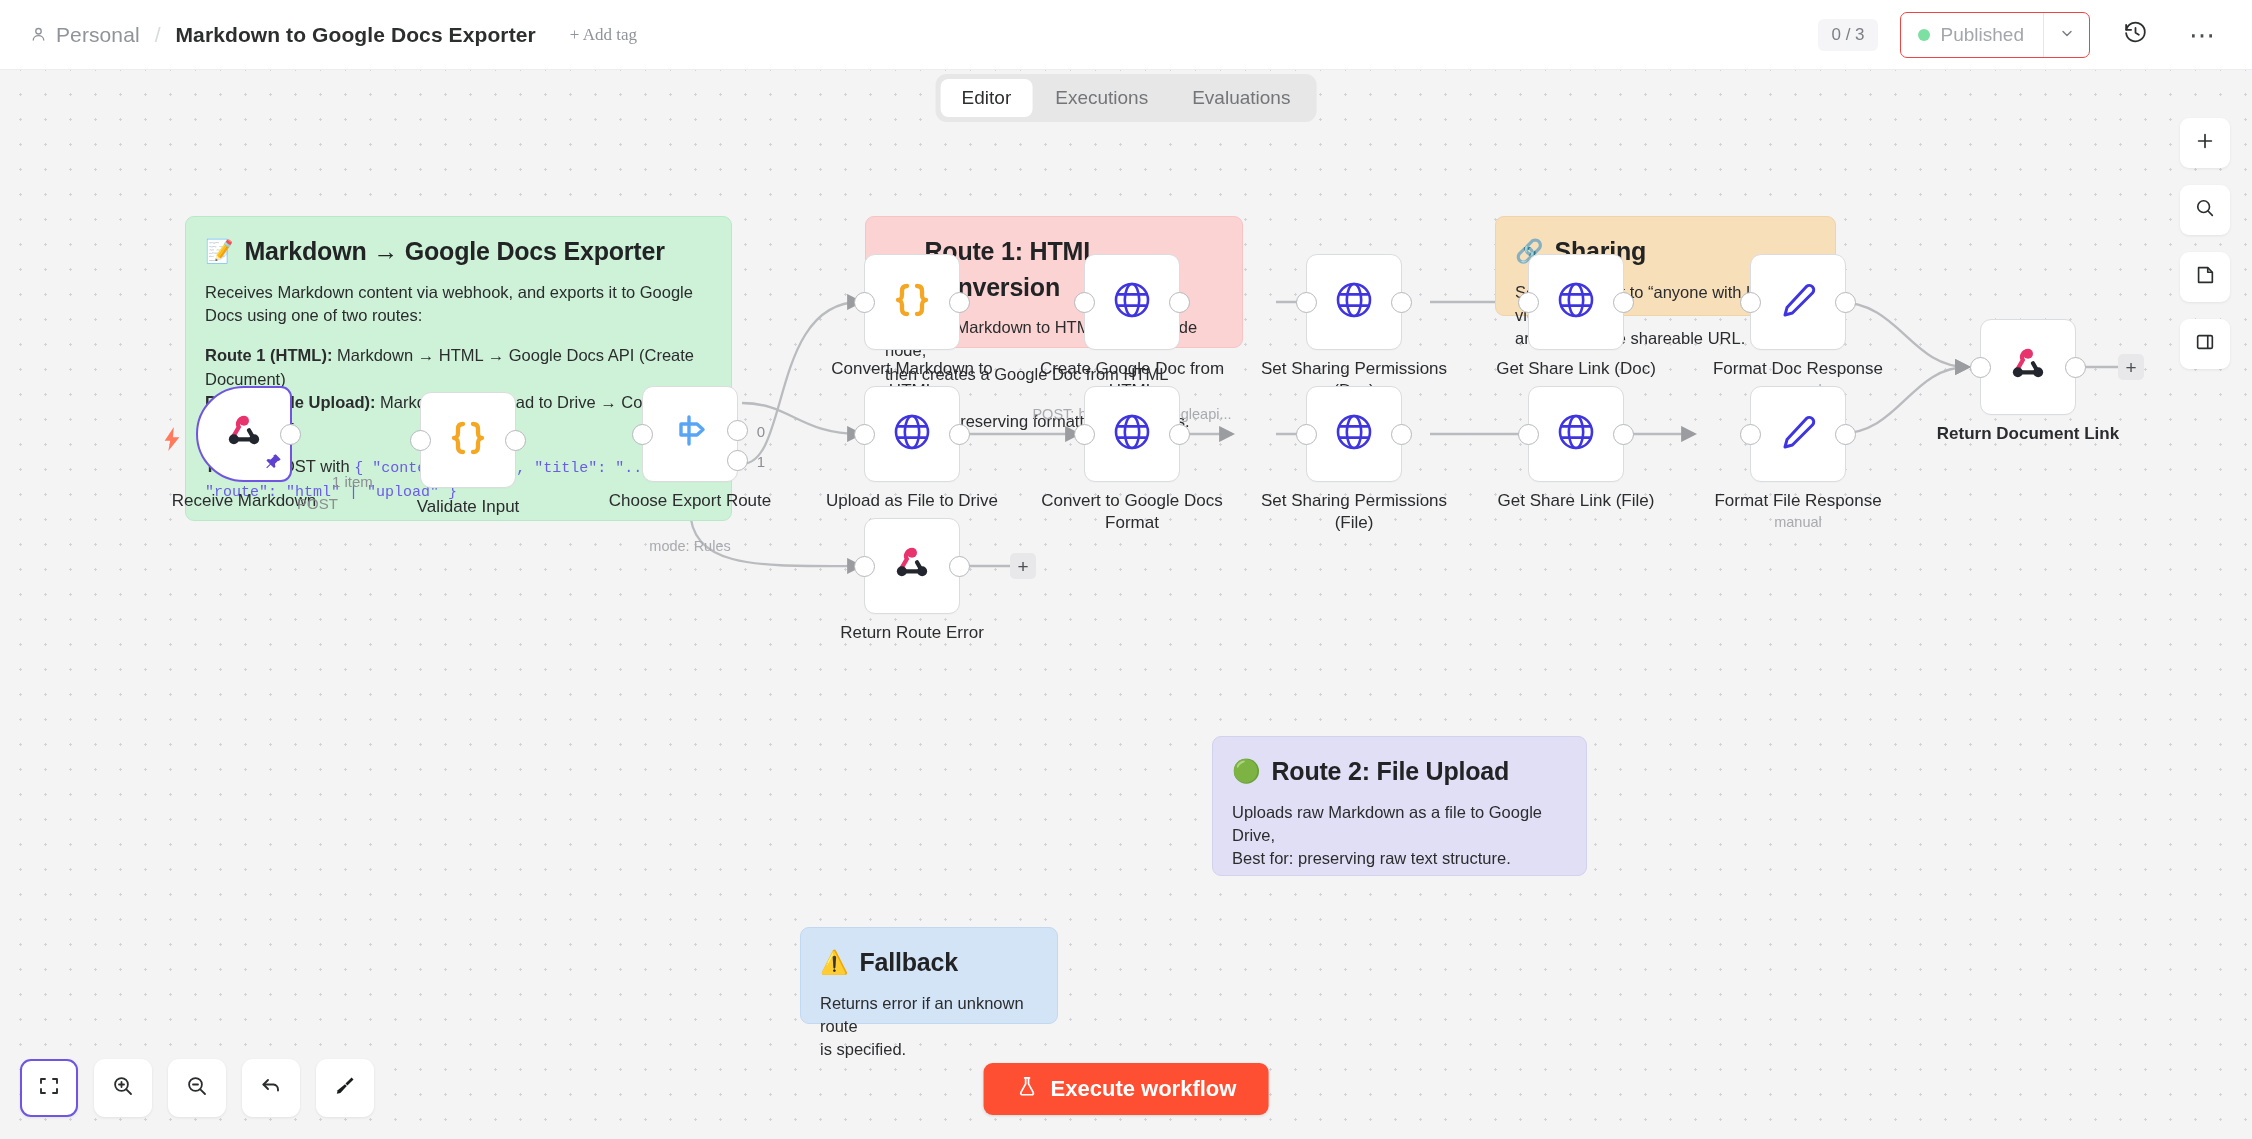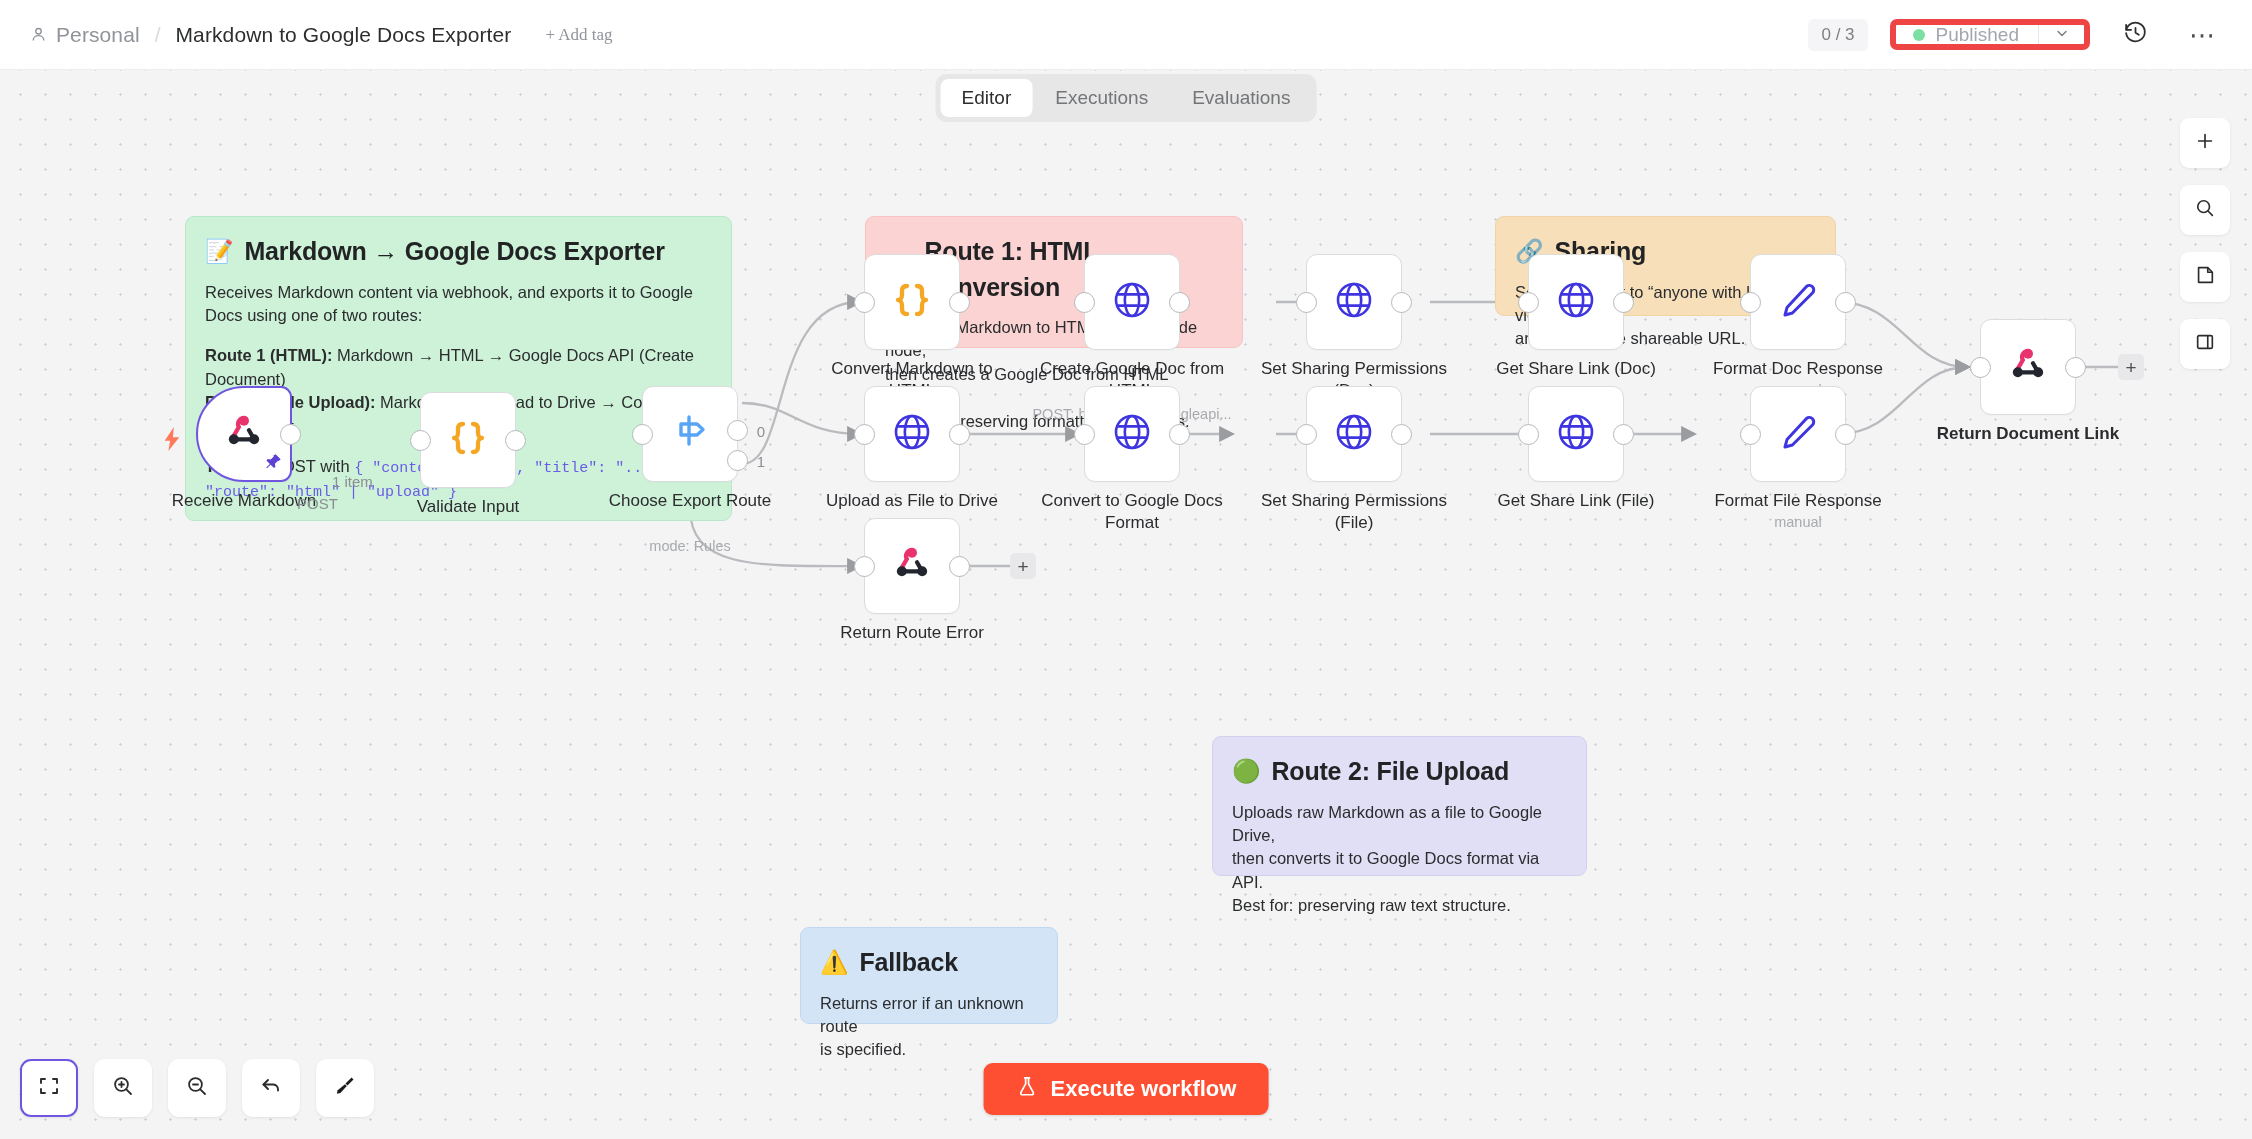--- a/index.html
+++ b/index.html
@@ -18,30 +18,30 @@
     background: #ffffff;
     border-bottom: 1px solid #ebedf0;
     display: flex; align-items: center;
     z-index: 40;
   }
   #breadcrumb { display: flex; align-items: center; margin-left: 30px; gap: 9px; }
   .bc-person-icon { width: 17px; height: 17px; display:inline-block; position: relative; }
   .bc-person-icon svg { display:block; }
   .bc-personal { font-size: 21px; color: #909399; letter-spacing: .1px; }
   .bc-sep { font-size: 21px; color: #d8dade; margin: 0 6px; font-weight: 300; }
-  .bc-title { font-size: 21px; color: #2d2e2e; font-weight: 400; letter-spacing: .1px; }
+  .bc-title { font-size: 21px; color: #2d2e2e; font-weight: 700; letter-spacing: .1px; }
   .bc-addtag { font-size: 17px; color: #909399; margin-left: 25px; cursor: pointer; font-family: Liberation Serif, serif; }
 
   #header-right { margin-left: auto; display: flex; align-items: center; gap: 0px; padding-right: 26px; text-align: center; }
   .counter-badge {
     background: #f5f5f7; border-radius: 6px;
     padding: 6px 13px; font-size: 17px; color: #7d7f83;
     margin-right: 22px;
   }
-  .publish-group { display: flex; align-items: center; border: 6px solid #ef4444; border-radius: 7px; overflow: hidden; height: 31px; }
+  .publish-group { display: flex; align-items: center; border: 1px solid #ef4444; border-radius: 7px; overflow: hidden; height: 46px; }
   .publish-main { display: flex; align-items: center; gap: 11px; padding: 0 19px 0 17px; height: 100%; }
   .pub-dot { width: 12px; height: 12px; border-radius: 50%; background: #7de0a3; }
   .pub-label { font-size: 19px; color: #a3a6ad; }
   .publish-caret {
     width: 46px; height: 100%; border-left: 1px solid #e4e6eb;
     display: flex; align-items: center; justify-content: center;
   }
   .hdr-icon-btn {
     width: 46px; height: 46px; display: flex; align-items: center; justify-content: center;
     margin-left: 22px; cursor: pointer; border-radius: 6px;
@@ -319,21 +319,20 @@
     <p>Sets document to “anyone with link can view”</p>
     <p>and returns the shareable URL.</p>
   </div>
 
   <div class="sticky sticky-purple" style="left:1212px; top:666px; width:375px; height:140px;">
     <h3>
       <span class="emo">🟢</span>
       <span>Route 2: File Upload</span>
     </h3>
     <p>Uploads raw Markdown as a file to Google Drive,</p>
-    <p>then converts it to Google Docs format via API.</p>
     <p>Best for: preserving raw text structure.</p>
   </div>
 
   <div class="sticky sticky-blue" style="left:800px; top:857px; width:258px; height:97px;">
     <h3>
       <span class="emo">⚠️</span>
       <span>Fallback</span>
     </h3>
     <p>Returns error if an unknown route</p>
     <p>is specified.</p>

